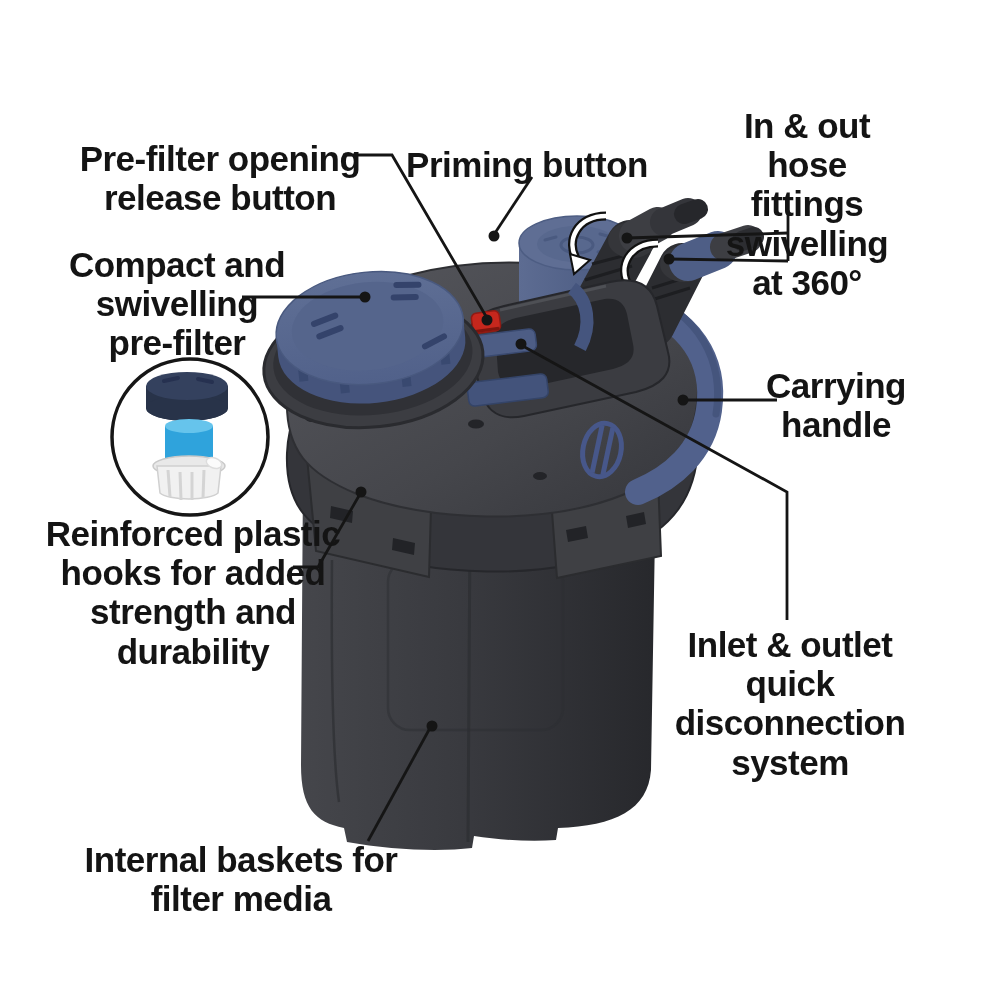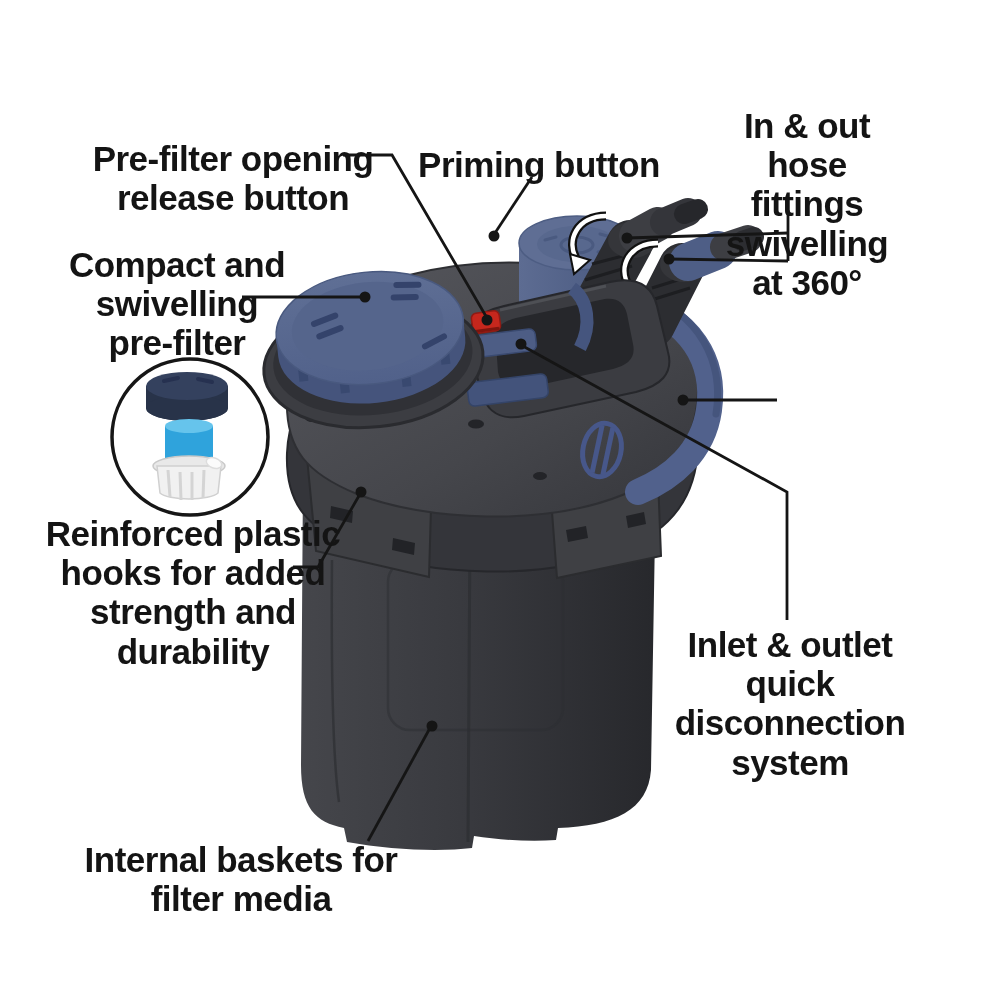--- a/index.html
+++ b/index.html
@@ -15,22 +15,22 @@
     position:absolute;
     transform:translateX(-50%);
     text-align:center;
     white-space:pre-line;
     font-weight:700;
     font-size:35px;
     line-height:1.12;
     letter-spacing:-0.5px;
     color:#141414;
   }
-  #lbl-prefilter-release{left:233px;top:139px;}
-  #lbl-priming{left:527px;top:145px;margin-left:12px;}
+  #lbl-prefilter-release{left:220px;top:139px;}
+  #lbl-priming{left:527px;top:145px;}
   #lbl-hose-fittings{left:807px;top:106px;}
   #lbl-compact-prefilter{left:177px;top:245px;}
   #lbl-carrying-handle{left:836px;top:366px;}
   #lbl-reinforced-hooks{left:193px;top:514px;}
   #lbl-inlet-outlet{left:790px;top:625px;}
   #lbl-internal-baskets{left:241px;top:840px;}
 </style>
 </head>
 <body>
 
@@ -248,20 +248,22 @@
 
   <div class="label" id="lbl-prefilter-release">Pre-filter opening
 release button</div>
   <div class="label" id="lbl-priming">Priming button</div>
   <div class="label" id="lbl-hose-fittings">In &amp; out hose
 fittings
 swivelling at 360°</div>
   <div class="label" id="lbl-compact-prefilter">Compact and
 swivelling
 pre-filter</div>
+  <div class="label" id="lbl-carrying-handle">Carrying
+handle</div>
   <div class="label" id="lbl-reinforced-hooks">Reinforced plastic
 hooks for added
 strength and
 durability</div>
   <div class="label" id="lbl-inlet-outlet">Inlet &amp; outlet
 quick disconnection
 system</div>
   <div class="label" id="lbl-internal-baskets">Internal baskets for
 filter media</div>
 

